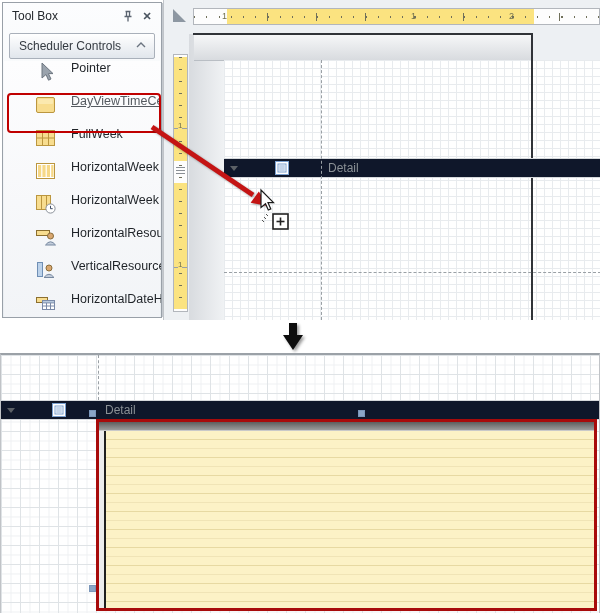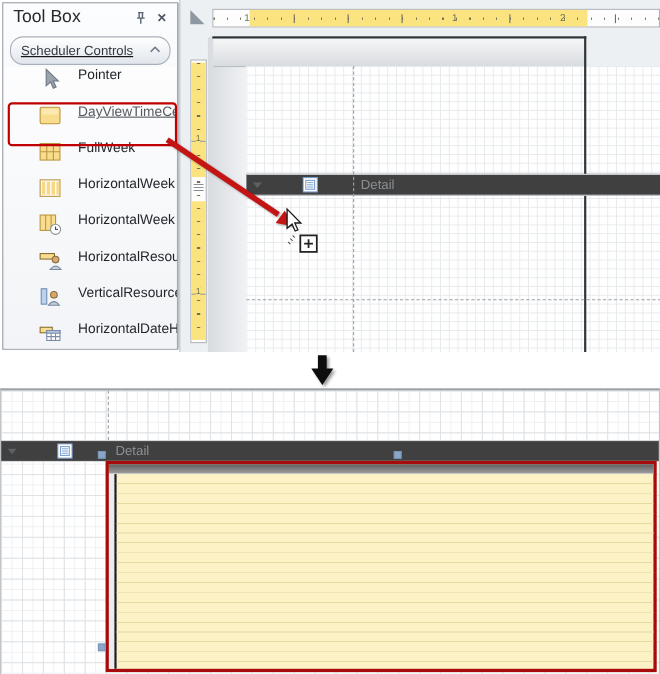--- a/index.html
+++ b/index.html
@@ -5,26 +5,26 @@
   html,body{margin:0;padding:0;}
   body{width:600px;height:613px;position:relative;overflow:hidden;background:#fff;
        font-family:"Liberation Sans",sans-serif;-webkit-font-smoothing:antialiased;}
   
   #shot-top{position:absolute;left:0;top:0;width:600px;height:320px;background:#fff;}
   
   #toolbox{position:absolute;left:2px;top:2px;width:158px;height:314px;
            border:1px solid #99a0a8;box-shadow:3px 0 0 -1px #c3c8ce;
            background:linear-gradient(#fcfdfe,#e9edf1);overflow:hidden;}
   .tb-title{position:absolute;left:0;top:0;right:0;height:26px;display:flex;align-items:center;}
-  .tb-title-label{margin-left:9px;font-size:16px;color:#24282d;}
+  .tb-title-label{margin-left:9px;font-size:12px;color:#24282d;}
   .tb-btn{position:absolute;top:6px;width:14px;height:14px;display:flex;align-items:center;justify-content:center;cursor:default;}
   .tb-pin{right:26px;}
   .tb-close{right:7px;font-size:11px;font-weight:bold;color:#4b5560;}
-  .tb-cat{position:absolute;left:6px;right:6px;top:30px;height:24px;border:1px solid #a9b0ba;border-radius:12px;
-          background:linear-gradient(#ffffff,#e1e6ec);display:flex;align-items:center;text-decoration:underline;}
+  .tb-cat{position:absolute;left:6px;right:6px;top:30px;height:24px;border:1px solid #a9b0ba;border-radius:2px;
+          background:linear-gradient(#ffffff,#e1e6ec);display:flex;align-items:center;}
   .tb-cat-label{margin-left:9px;font-size:12px;color:#343a41;}
   .tb-cat-chev{position:absolute;right:8px;top:8px;}
   .tb-items{position:absolute;left:1px;right:1px;top:58px;bottom:0;background:linear-gradient(#fdfdfe,#f2f4f7);}
   .tb-item{height:33px;display:flex;align-items:flex-start;padding-left:30px;}
   .tb-ico{width:24px;height:22px;margin-right:13px;flex:0 0 24px;}
   .tb-label{font-size:12.5px;color:#1f2328;}
   .tb-label.hl{color:#555a60;text-decoration:underline;}
   .hl-box{position:absolute;left:4px;top:90px;width:150px;height:36px;border:2px solid #c00000;border-radius:4px;pointer-events:none;}
   
   #design-top{position:absolute;left:163px;top:0;width:437px;height:320px;background:#edf0f3;border-left:1px solid #c0c4c9;}
@@ -49,21 +49,21 @@
   .gutter-top{position:absolute;left:25px;top:34px;width:35px;bottom:0;
               background:linear-gradient(to right,#d8dbdf,#f0f2f4);}
   .page-line{position:absolute;left:29px;top:33px;width:340px;height:287px;
              border-top:2px solid #303338;border-right:2px solid #303338;box-sizing:border-box;}
   .band-strip{position:absolute;left:30px;top:35px;width:339px;height:25px;
               background:linear-gradient(#f6f7f8,#d8dbdf);border-bottom:1px solid #b9bec4;}
   .grid-top{position:absolute;left:60px;top:60px;right:0;bottom:0;background:#fff;
             background-image:linear-gradient(to right,#e8ebee 1px,transparent 1px),
                              linear-gradient(to bottom,#e8ebee 1px,transparent 1px);
             background-size:8px 8px;}
-  .band-row{position:absolute;height:18px;background:#404040;border-top:1px solid #d6d9dc;border-bottom:1px solid #d6d9dc;
+  .band-row{position:absolute;height:18px;background:#0f172a;border-top:1px solid #d6d9dc;border-bottom:1px solid #d6d9dc;
             display:flex;align-items:center;gap:31px;}
   #band-row-top{left:60px;top:158px;right:0;}
   .band-tri{width:0;height:0;border-top:5px solid #5c6167;border-left:4px solid transparent;border-right:4px solid transparent;margin:0 6px 0 6px;}
   .band-label{font-size:12px;color:#8a9095;margin-left:7px;}
   .dash-v-top{position:absolute;left:157px;top:60px;bottom:0;width:0;border-left:1px dashed #9aa0a5;}
   .dash-h-top{position:absolute;left:60px;right:0;top:272px;height:0;border-top:1px dashed #9aa0a5;}
   #annot-top{position:absolute;left:0;top:0;width:600px;height:320px;pointer-events:none;z-index:60;}
   
   #between-arrow{position:absolute;left:276px;top:321px;width:34px;height:32px;z-index:5;}
   

